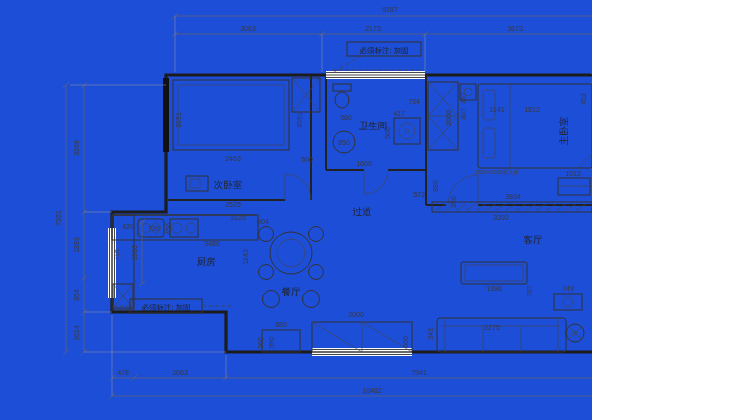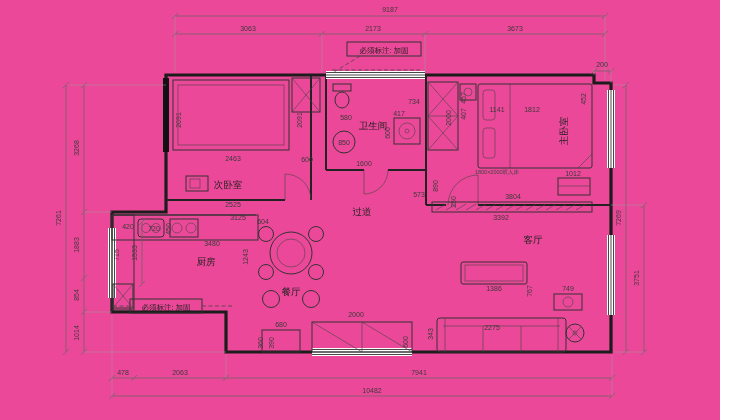--- a/index.html
+++ b/index.html
@@ -1,17 +1,17 @@
 <!DOCTYPE html>
 <html><head>
 <meta charset="utf-8">
 <style>
   html,body { margin:0; padding:0; background:#ffffff; }
   body { font-family:"Liberation Sans","DejaVu Sans",sans-serif; }
-  .frame { width:720px; height:420px; position:relative; background:#ec4899; overflow:hidden; }
+  .frame { width:592px; height:420px; position:relative; background:#1d4ed8; overflow:hidden; }
   svg { display:block; }
   svg text { font-family:"Liberation Sans","DejaVu Sans",sans-serif; fill:#333; }
   .dim  { font-size:7px; text-anchor:middle; fill:#3a3a3a; }
   .room { font-size:9.5px; text-anchor:middle; fill:#222; }
   .tiny { font-size:5.5px; text-anchor:middle; fill:#444; }
   .note-text { font-size:7.5px; text-anchor:middle; fill:#222; }
   .wall-ext { stroke:#1c1c1c; stroke-width:3.2; fill:none; stroke-linejoin:miter; }
   .wall-int { stroke:#222; stroke-width:2; fill:none; }
   .thin { stroke:#333; stroke-width:1; fill:none; }
   .hair { stroke:#444; stroke-width:0.6; fill:none; }

